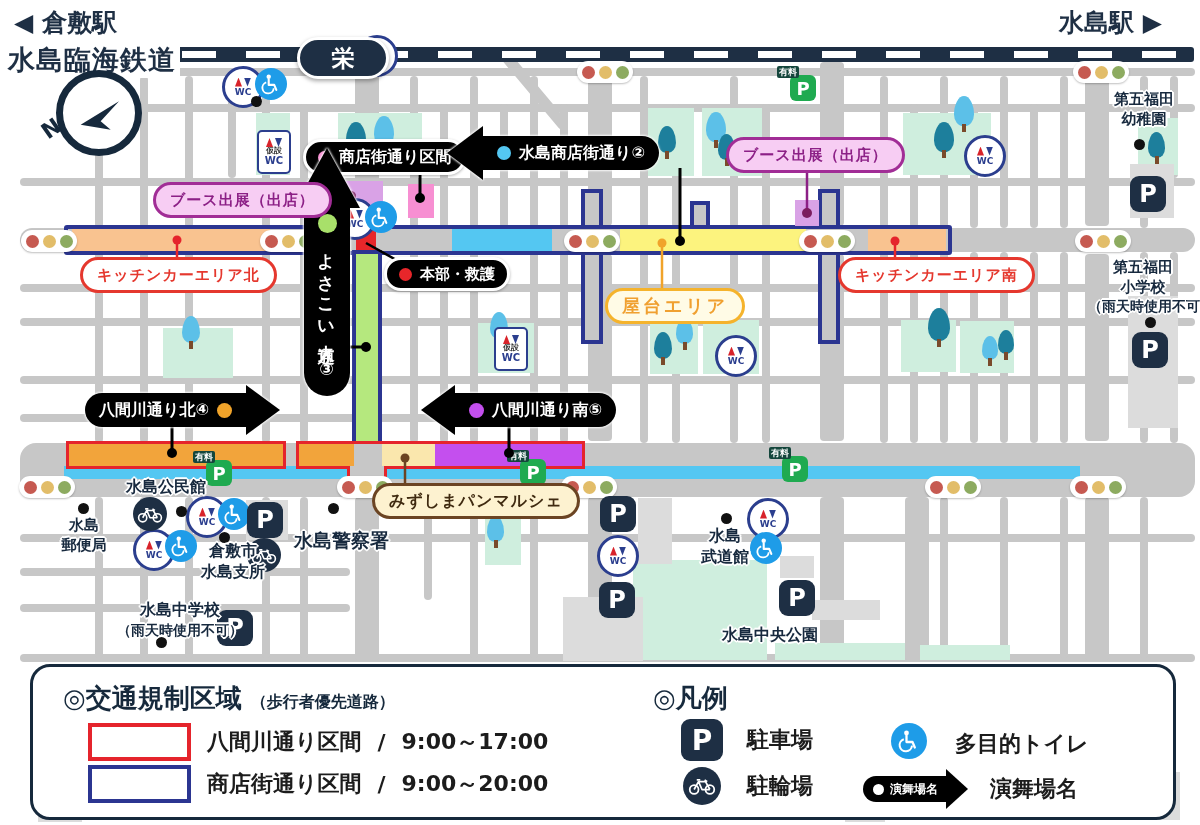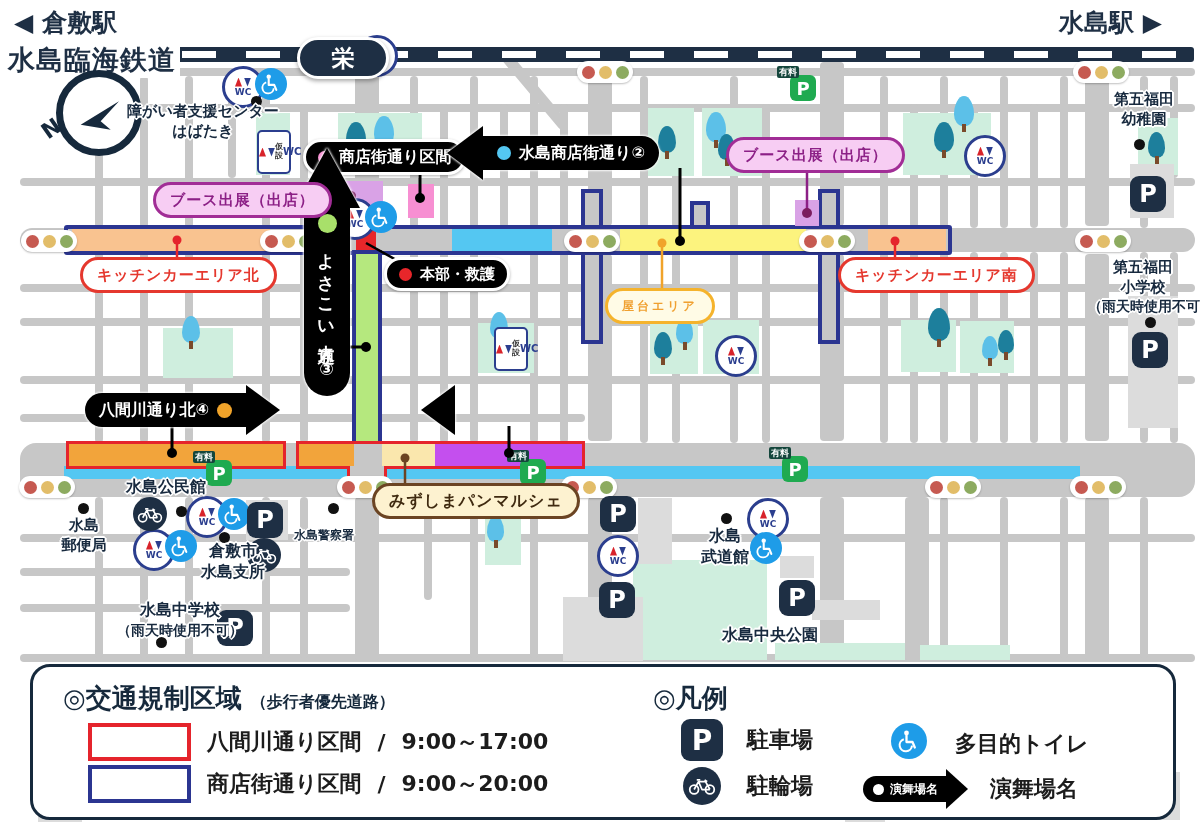--- a/index.html
+++ b/index.html
@@ -35,21 +35,21 @@
   .tri-u{width:0;height:0;border-left:33px solid transparent;border-right:33px solid transparent;
          border-bottom:60px solid #000;}
   .vbody{width:46px;background:#000;border-radius:0 0 23px 23px;display:flex;
          flex-direction:column;align-items:center;padding:8px 0 14px;gap:8px;margin-top:-2px;}
   .vtext{writing-mode:vertical-rl;color:#fff;font-weight:bold;font-size:17px;letter-spacing:3px;}
   
   .opill{position:absolute;display:flex;align-items:center;justify-content:center;
          border-radius:18px;font-weight:bold;white-space:nowrap;background:#fff;
          z-index:10;padding:0 14px;height:30px;}
   .p-red{border:3px solid #e5382e;color:#e5382e;font-size:15px;letter-spacing:1px;}
-  .p-yel{border:3px solid #f5b32c;color:#f0a030;background:#fffbe6;font-size:12px;letter-spacing:3px;}
+  .p-yel{border:3px solid #f5b32c;color:#f0a030;background:#fffbe6;font-size:18px;letter-spacing:3px;}
   .p-boo{border:3px solid #a12d96;color:#8c2086;background:#f7cdf3;font-size:15px;letter-spacing:1px;}
   .p-brn{border:3px solid #6b4423;color:#3f2a10;background:#fdf2d0;font-size:16px;letter-spacing:1px;}
   
   .rail{position:absolute;left:6px;top:47px;width:1188px;height:15px;background:#1e2f44;
         border-radius:3px;z-index:6;}
   .rail .dash{position:absolute;left:176px;right:8px;top:4px;height:7px;
         background:repeating-linear-gradient(90deg,#fff 0 34px,transparent 34px 64px);}
   .rlabel{position:absolute;left:4px;top:42px;background:#fff;padding:0 4px;font-size:27px;
         font-weight:bold;color:#1e2f44;letter-spacing:1px;z-index:7;white-space:nowrap;}
   .badge{position:absolute;background:#1e2f44;border:3px solid #fff;color:#fff;font-weight:bold;
@@ -61,22 +61,22 @@
       align-items:center;justify-content:center;gap:4px;z-index:7;box-shadow:0 1px 2px rgba(0,0,0,.25);}
   .lamp{width:13px;height:13px;border-radius:50%;}
   .wc{position:absolute;width:36px;height:36px;border-radius:50%;background:#fff;
       border:3px solid #2b3e8e;display:flex;flex-direction:column;align-items:center;
       justify-content:center;z-index:8;gap:1px;}
   .figs{display:flex;gap:2px;align-items:flex-end;}
   .fgr{width:7px;height:9px;background:#d8232a;clip-path:polygon(50% 0,100% 100%,0 100%);}
   .fgb{width:7px;height:9px;background:#2b3e8e;clip-path:polygon(0 0,100% 0,50% 100%);}
   .wct{font-size:9px;font-weight:bold;color:#2b3e8e;line-height:1;}
   .kwc{position:absolute;width:30px;height:40px;border-radius:5px;background:#fff;
-      border:2.5px solid #2b3e8e;display:flex;align-items:center;
-      z-index:8;}
+      border:2.5px solid #2b3e8e;display:flex;flex-direction:column;align-items:center;
+      justify-content:center;z-index:8;}
   .kwt1{font-size:8px;color:#333;font-weight:bold;line-height:1.1;}
   .kwt2{font-size:10px;color:#2b3e8e;font-weight:bold;line-height:1;}
   .whl{position:absolute;width:32px;height:32px;border-radius:50%;background:#1e9ce8;
       display:flex;align-items:center;justify-content:center;z-index:8;}
   .pk{position:absolute;width:36px;height:36px;border-radius:9px;background:#1e2f44;color:#fff;
       font-weight:bold;font-size:24px;display:flex;align-items:center;justify-content:center;z-index:8;}
   .pp{position:absolute;width:26px;height:26px;border-radius:6px;background:#1faa50;color:#fff;
       font-weight:bold;font-size:18px;display:flex;align-items:center;justify-content:center;z-index:8;}
   .pp .tag{position:absolute;top:-9px;left:-13px;background:#14463c;color:#fff;font-size:9px;
       font-weight:bold;padding:0 2px;border-radius:2px;line-height:12px;}
@@ -601,52 +601,52 @@
   </div>
   <div class="alabel" style="left:85px;top:385px;">
     <span class="abody rl">
       <span>八間川通り北④</span>
       <span class="cdot" style="width:15px;height:15px;background:#f0a32a;"></span>
     </span>
     <span class="tri-r"></span>
   </div>
   <div class="alabel" style="left:421px;top:385px;">
     <span class="tri-l" style="border-top-width:25px;border-bottom-width:25px;border-right-width:34px;"></span>
+    <span class="abody rr">
+      <span class="cdot" style="width:15px;height:15px;background:#c44fee;"></span>
+      <span>八間川通り南⑤</span>
+    </span>
   </div>
 
   <div class="opill p-boo" style="left:153px;top:182px;">ブース出展（出店）</div>
   <div class="opill p-boo" style="left:726px;top:137px;">ブース出展（出店）</div>
   <div class="opill p-red" style="left:838px;top:257px;">キッチンカーエリア南</div>
   <div class="opill p-red" style="left:80px;top:257px;">キッチンカーエリア北</div>
   <div class="opill p-yel" style="left:605px;top:288px;">屋台エリア</div>
   <div class="opill p-brn" style="left:372px;top:483px;">みずしまパンマルシェ</div>
 
-  <div class="plname halo" style="left:108px;top:102px;width:190px;">
-    <div>障がい者支援センター</div>
-    <div>はばたき</div>
-  </div>
   <div class="plname halo" style="left:1096px;top:90px;width:96px;">
     <div>第五福田</div>
     <div>幼稚園</div>
   </div>
   <div class="plname halo" style="left:1088px;top:258px;width:110px;">
     <div>第五福田</div>
     <div>小学校</div>
     <div class="plnote">（雨天時使用不可）</div>
   </div>
   <div class="plname halo" style="left:46px;top:516px;width:76px;">
     <div>水島</div>
     <div>郵便局</div>
   </div>
   <div class="plname halo" style="left:126px;top:477px;font-size:16px;">水島公民館</div>
   <div class="plname halo" style="left:190px;top:541px;width:86px;font-size:16px;">
     <div>倉敷市</div>
     <div>水島支所</div>
   </div>
-  <div class="plname halo" style="left:294px;top:528px;font-size:12px;">水島警察署</div>
+  <div class="plname halo" style="left:294px;top:528px;font-size:19px;">水島警察署</div>
   <div class="plname halo" style="left:110px;top:600px;width:140px;font-size:16px;">
     <div>水島中学校</div>
     <div class="plnote">（雨天時使用不可）</div>
   </div>
   <div class="plname halo" style="left:692px;top:526px;width:66px;font-size:16px;">
     <div>水島</div>
     <div>武道館</div>
   </div>
   <div class="plname halo" style="left:722px;top:625px;font-size:16px;">水島中央公園</div>
 

